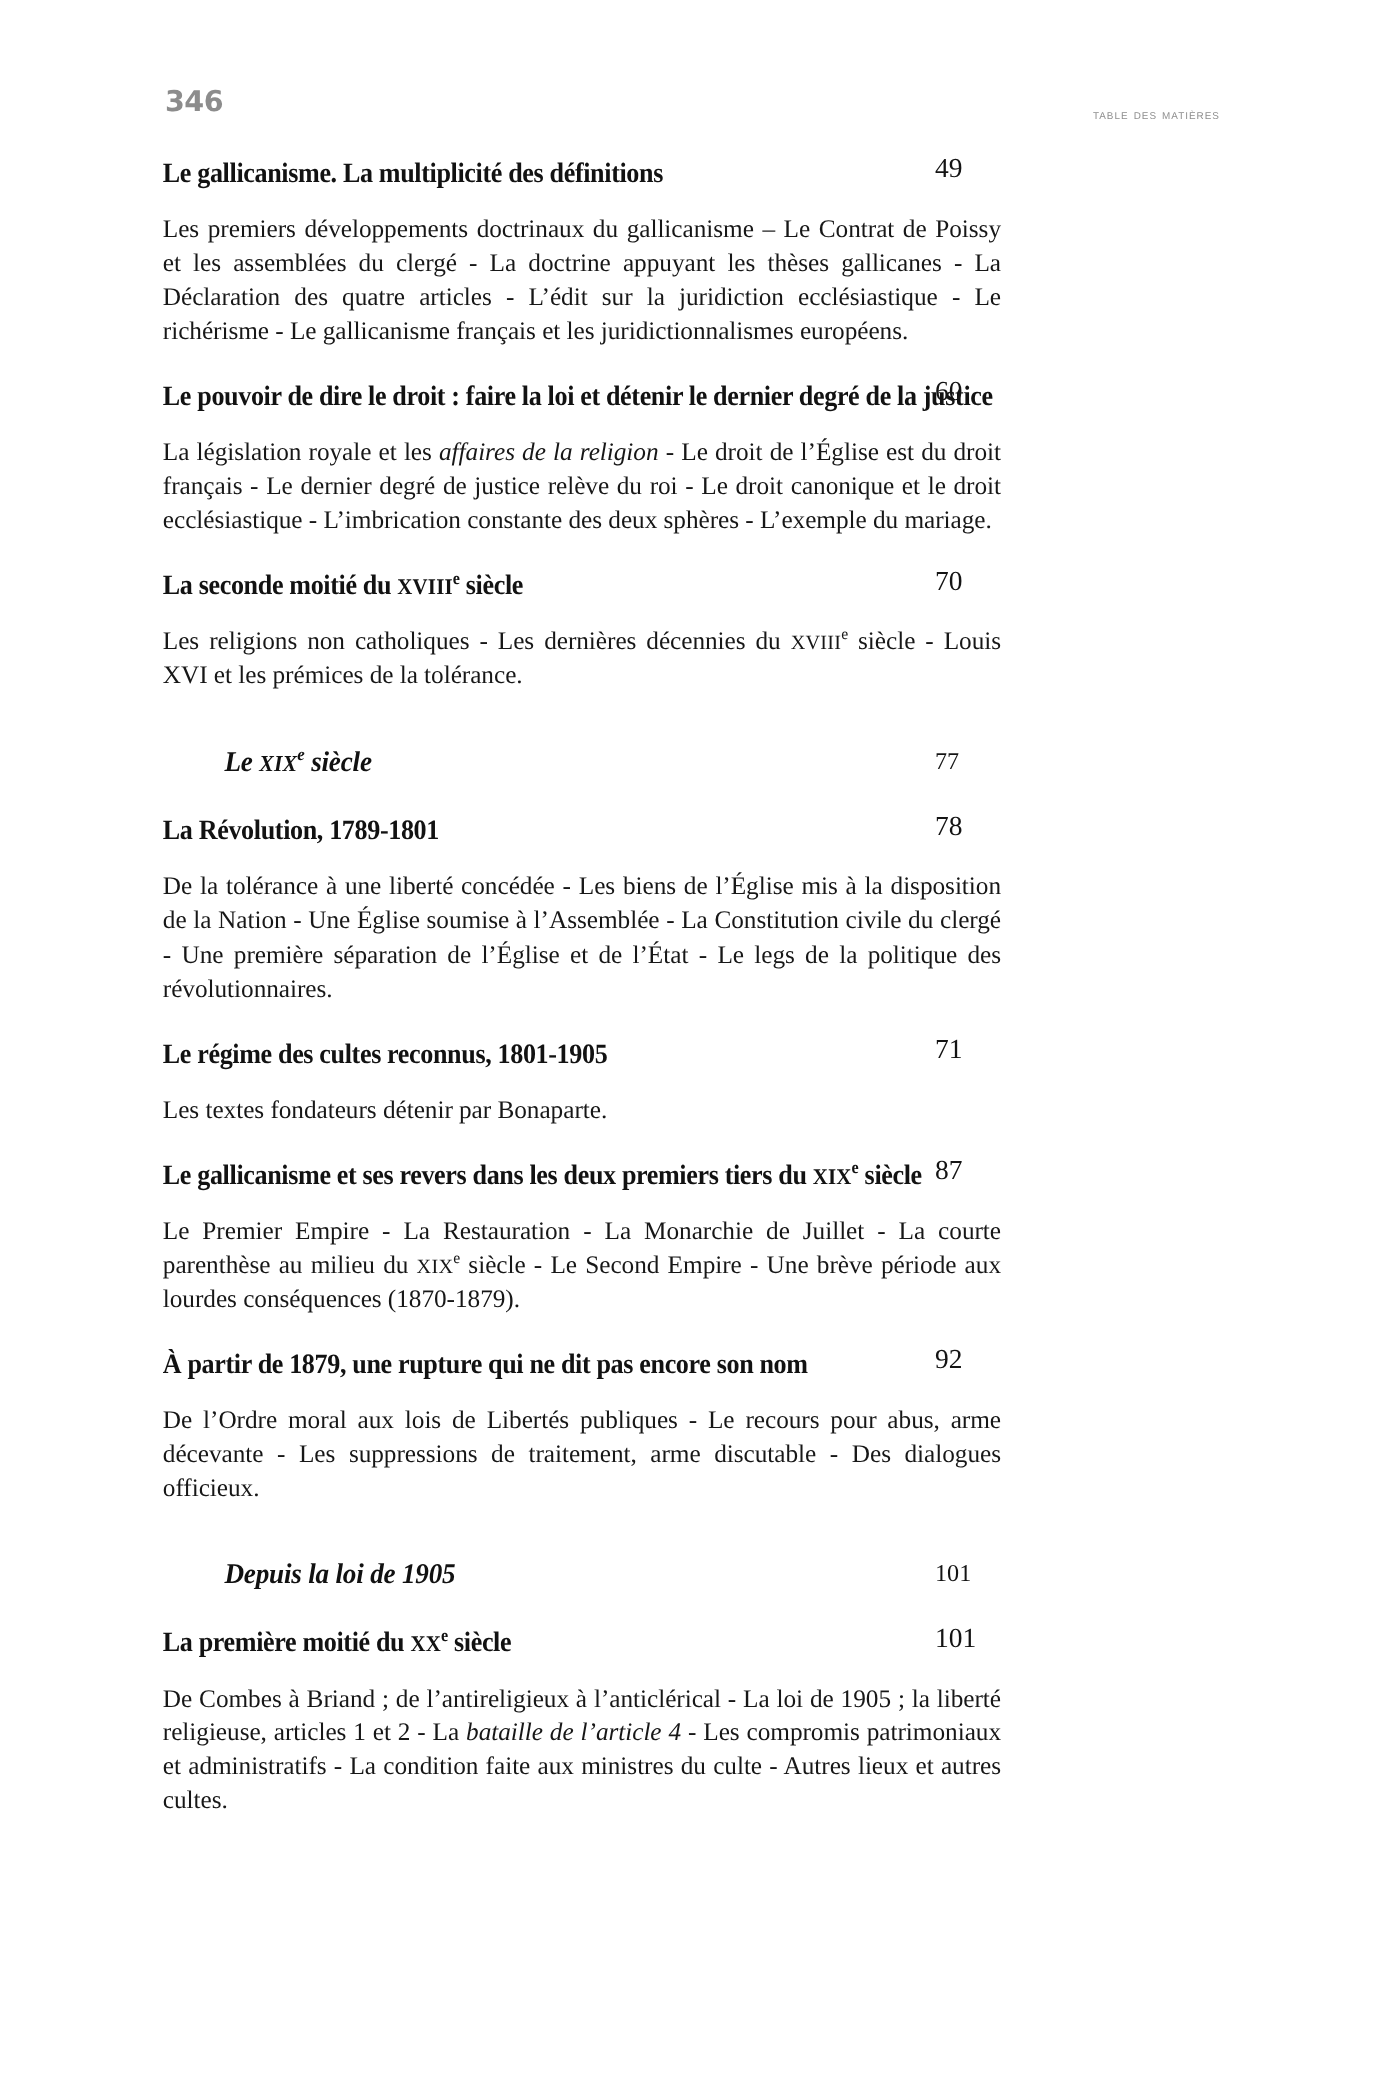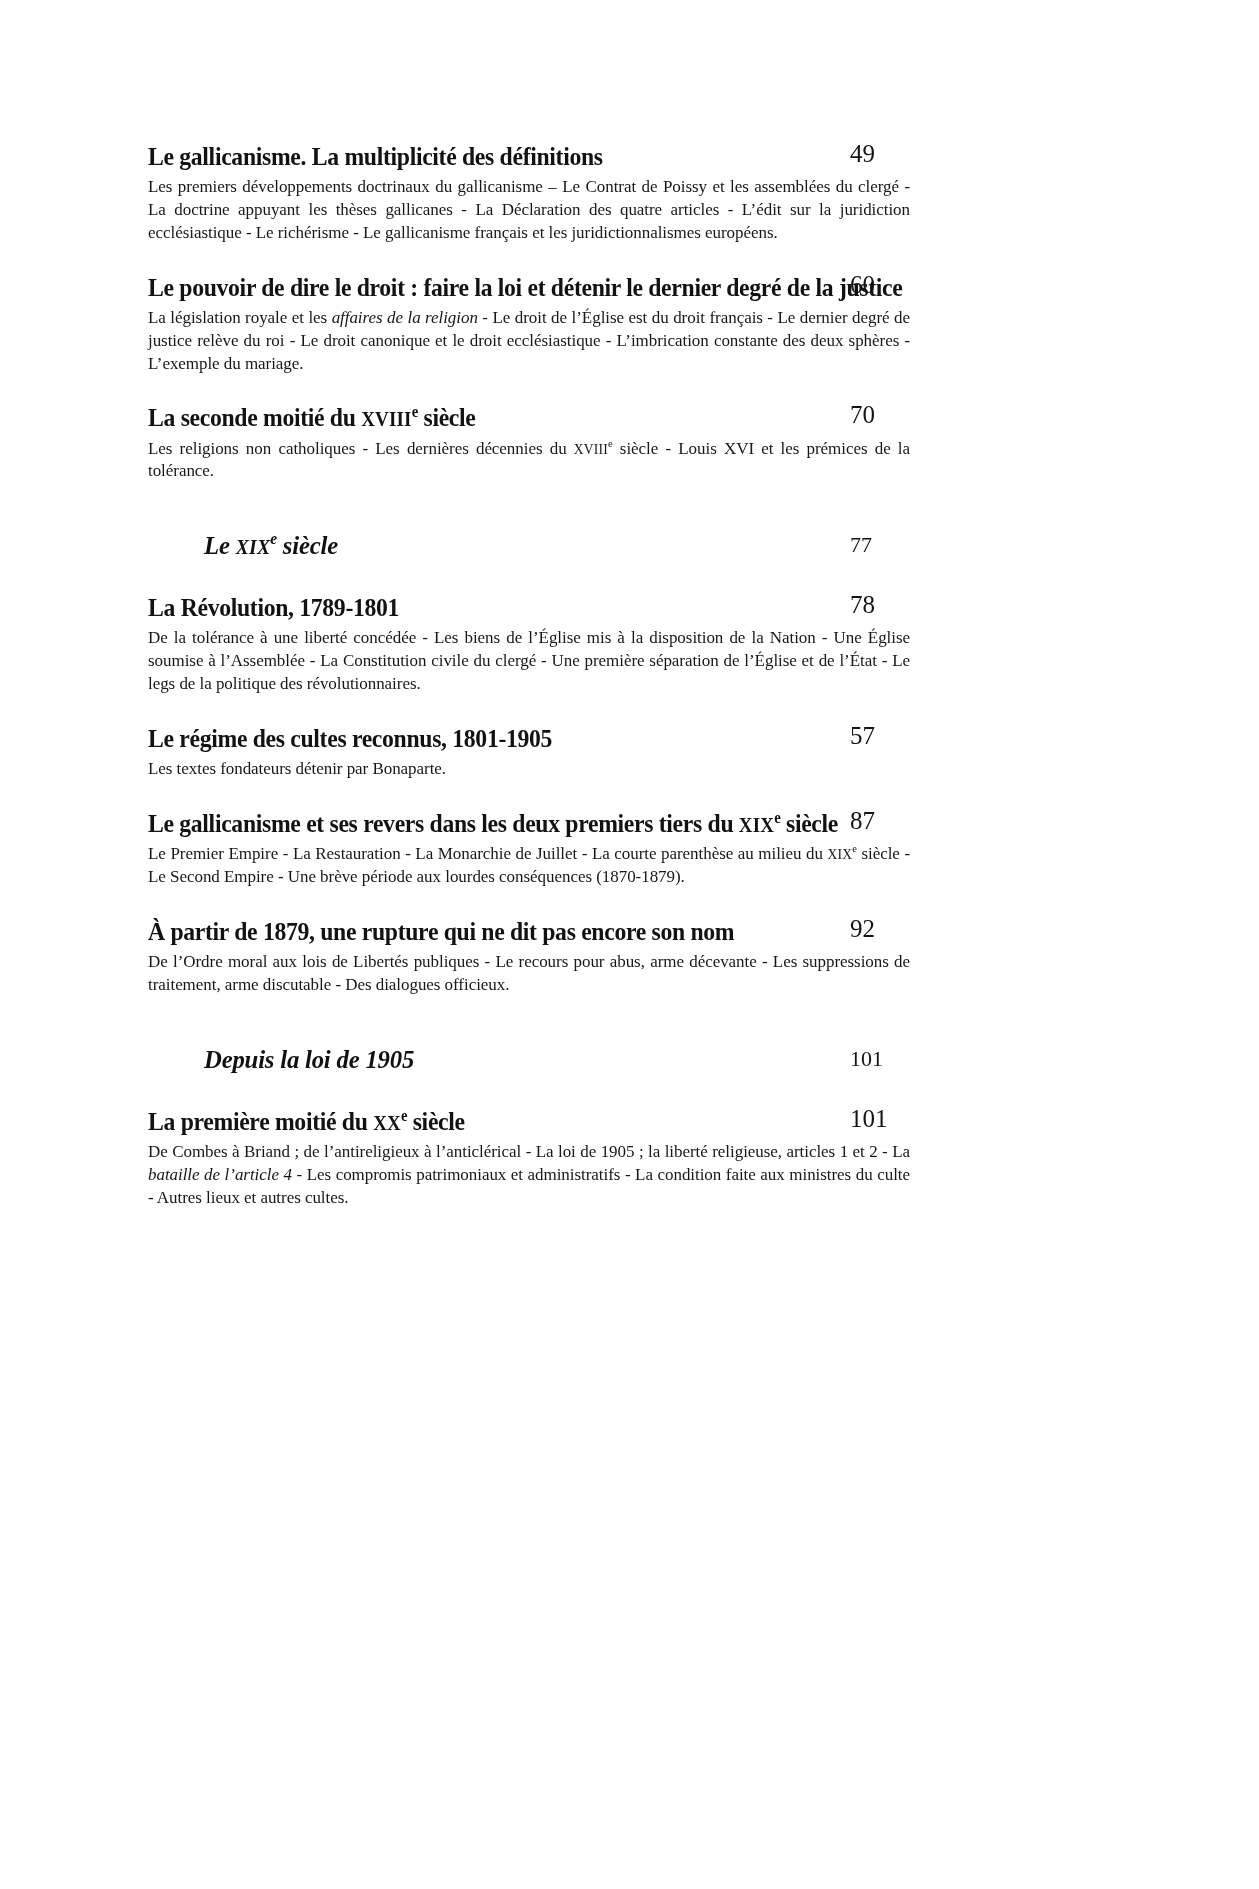--- a/index.html
+++ b/index.html
@@ -91,25 +91,25 @@
     position: absolute;
     right: 0;
     font-family: "Liberation Serif", "DejaVu Serif", serif;
     font-size: 25px;
     color: #141414;
     text-align: left;
     width: 60px;
   }
 
   .entry-desc {
-    font-size: 17px;
+    font-size: 23px;
     line-height: 1.345;
     text-align: justify;
     text-justify: inter-word;
-    margin-top: 3px;
+    margin-top: 20px;
     color: #171717;
     letter-spacing: -0.05px;
   }
 
   
   .section-div {
     margin-top: 48px;
     margin-bottom: 22px;
     position: relative;
     height: 38px;
@@ -139,20 +139,24 @@
     font-size: 0.62em;
     vertical-align: super;
     line-height: 0;
   }
 </style>
 </head>
 <body>
 
 <div class="page">
 
+  <div class="runhead">
+    <div class="folio">346</div>
+    <div class="runhead-title">Table des matières</div>
+  </div>
 
   <div class="content">
       <div class="entry">
         <div class="entry-head">
           <div class="entry-title">Le gallicanisme. La multiplicité des définitions</div>
           <div class="pgnum" style="bottom: auto; top: 0px;">49</div>
         </div>
         <div class="entry-desc">Les premiers développements doctrinaux du gallicanisme – Le Contrat de Poissy et les assemblées du clergé - La doctrine appuyant les thèses gallicanes - La Déclaration des quatre articles - L’édit sur la juridiction ecclésiastique - Le richérisme - Le gallicanisme français et les juridictionnalismes européens.</div>
       </div>
       <div class="entry">
@@ -176,21 +180,21 @@
       <div class="entry">
         <div class="entry-head">
           <div class="entry-title">La Révolution, 1789-1801</div>
           <div class="pgnum" style="bottom: auto; top: 0px;">78</div>
         </div>
         <div class="entry-desc">De la tolérance à une liberté concédée - Les biens de l’Église mis à la disposition de la Nation - Une Église soumise à l’Assemblée - La Constitution civile du clergé - Une première séparation de l’Église et de l’État - Le legs de la politique des révolutionnaires.</div>
       </div>
       <div class="entry">
         <div class="entry-head">
           <div class="entry-title">Le régime des cultes reconnus, 1801-1905</div>
-          <div class="pgnum" style="bottom: auto; top: 0px;">57</div>
+          <div class="pgnum" style="bottom: auto; top: 0px;">71</div>
         </div>
         <div class="entry-desc">Les textes fondateurs détenir par Bonaparte.</div>
       </div>
       <div class="entry">
         <div class="entry-head">
           <div class="entry-title">Le gallicanisme et ses revers dans les deux premiers tiers du <span class="sc">XIX</span><span class="sup">e</span> siècle</div>
           <div class="pgnum" style="bottom: auto; top: 0px;">87</div>
         </div>
         <div class="entry-desc">Le Premier Empire - La Restauration - La Monarchie de Juillet - La courte parenthèse au milieu du <span class="sc">XIX</span><span class="sup">e</span> siècle - Le Second Empire - Une brève période aux lourdes conséquences (1870-1879).</div>
       </div>

